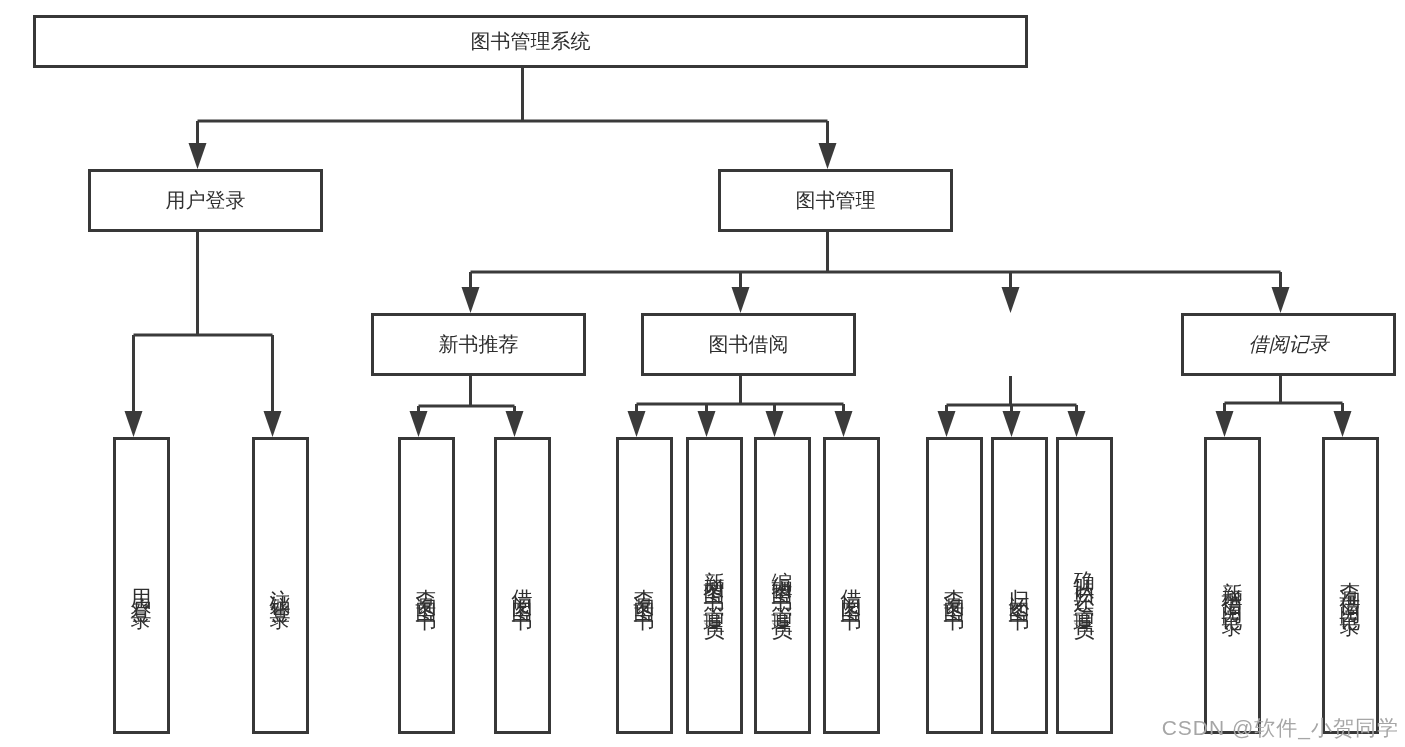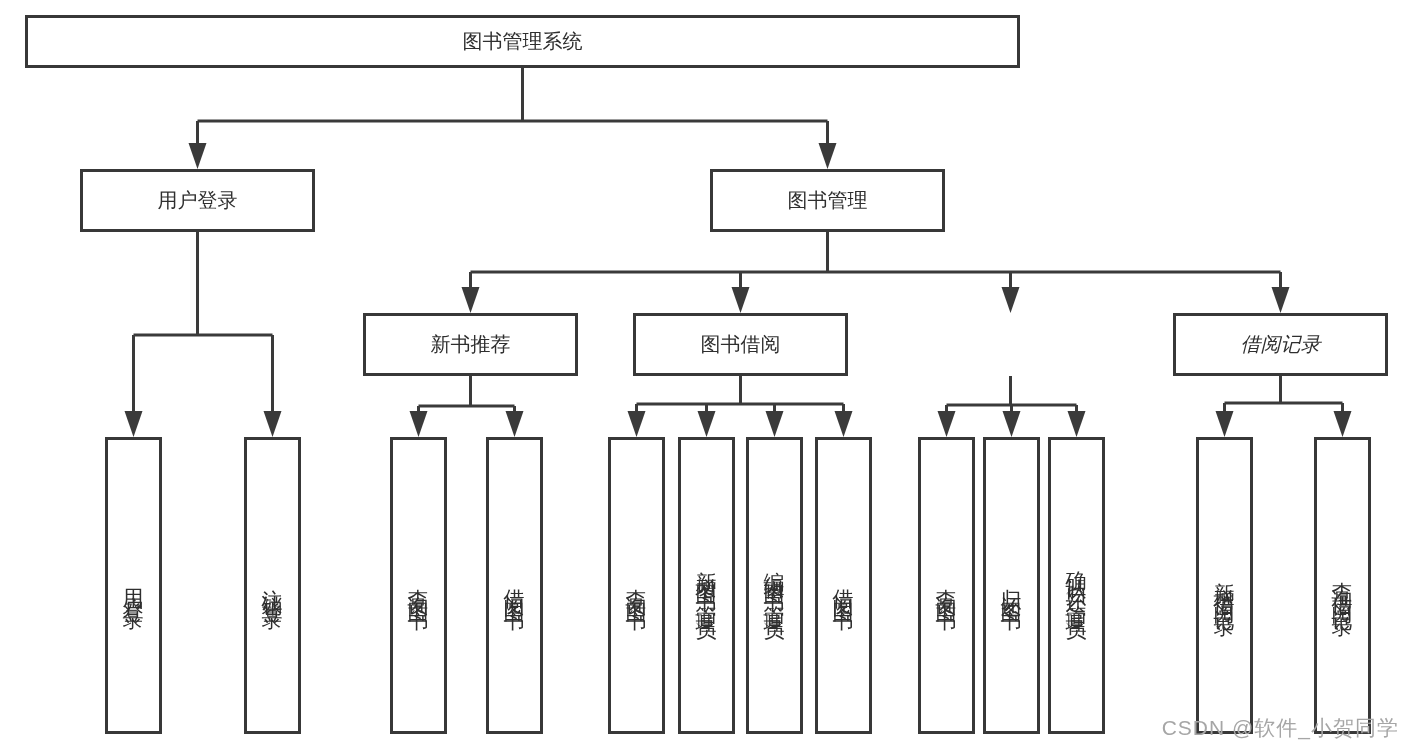--- a/index.html
+++ b/index.html
@@ -22,20 +22,21 @@
     background: #ffffff;
     border: 3px solid #383838;
     box-sizing: border-box;
     display: flex;
     align-items: center;
     justify-content: center;
     color: #2f2f2f;
     font-size: 20px;
     z-index: 2;
     white-space: nowrap;
+    margin-left: 8px;
   }
   .vtext {
     writing-mode: vertical-rl;
     text-orientation: mixed;
     font-size: 21px;
     letter-spacing: 7px;
     line-height: 1;
     color: #2f2f2f;
   }
   

